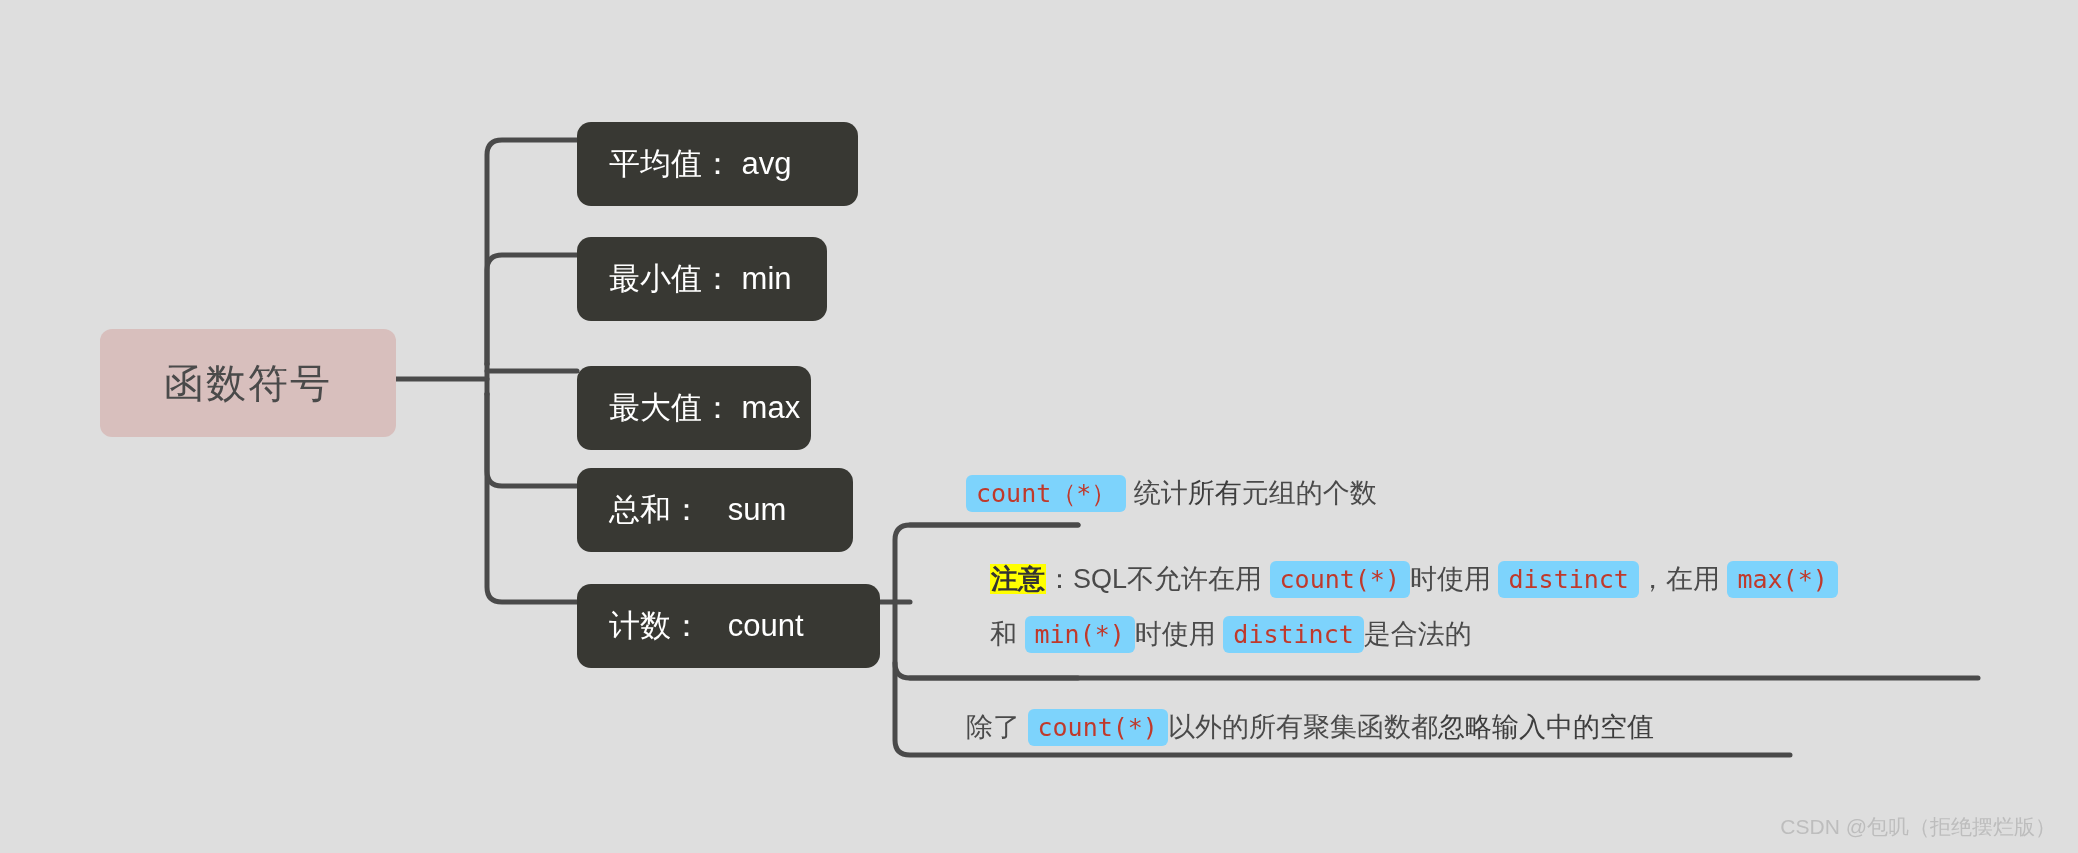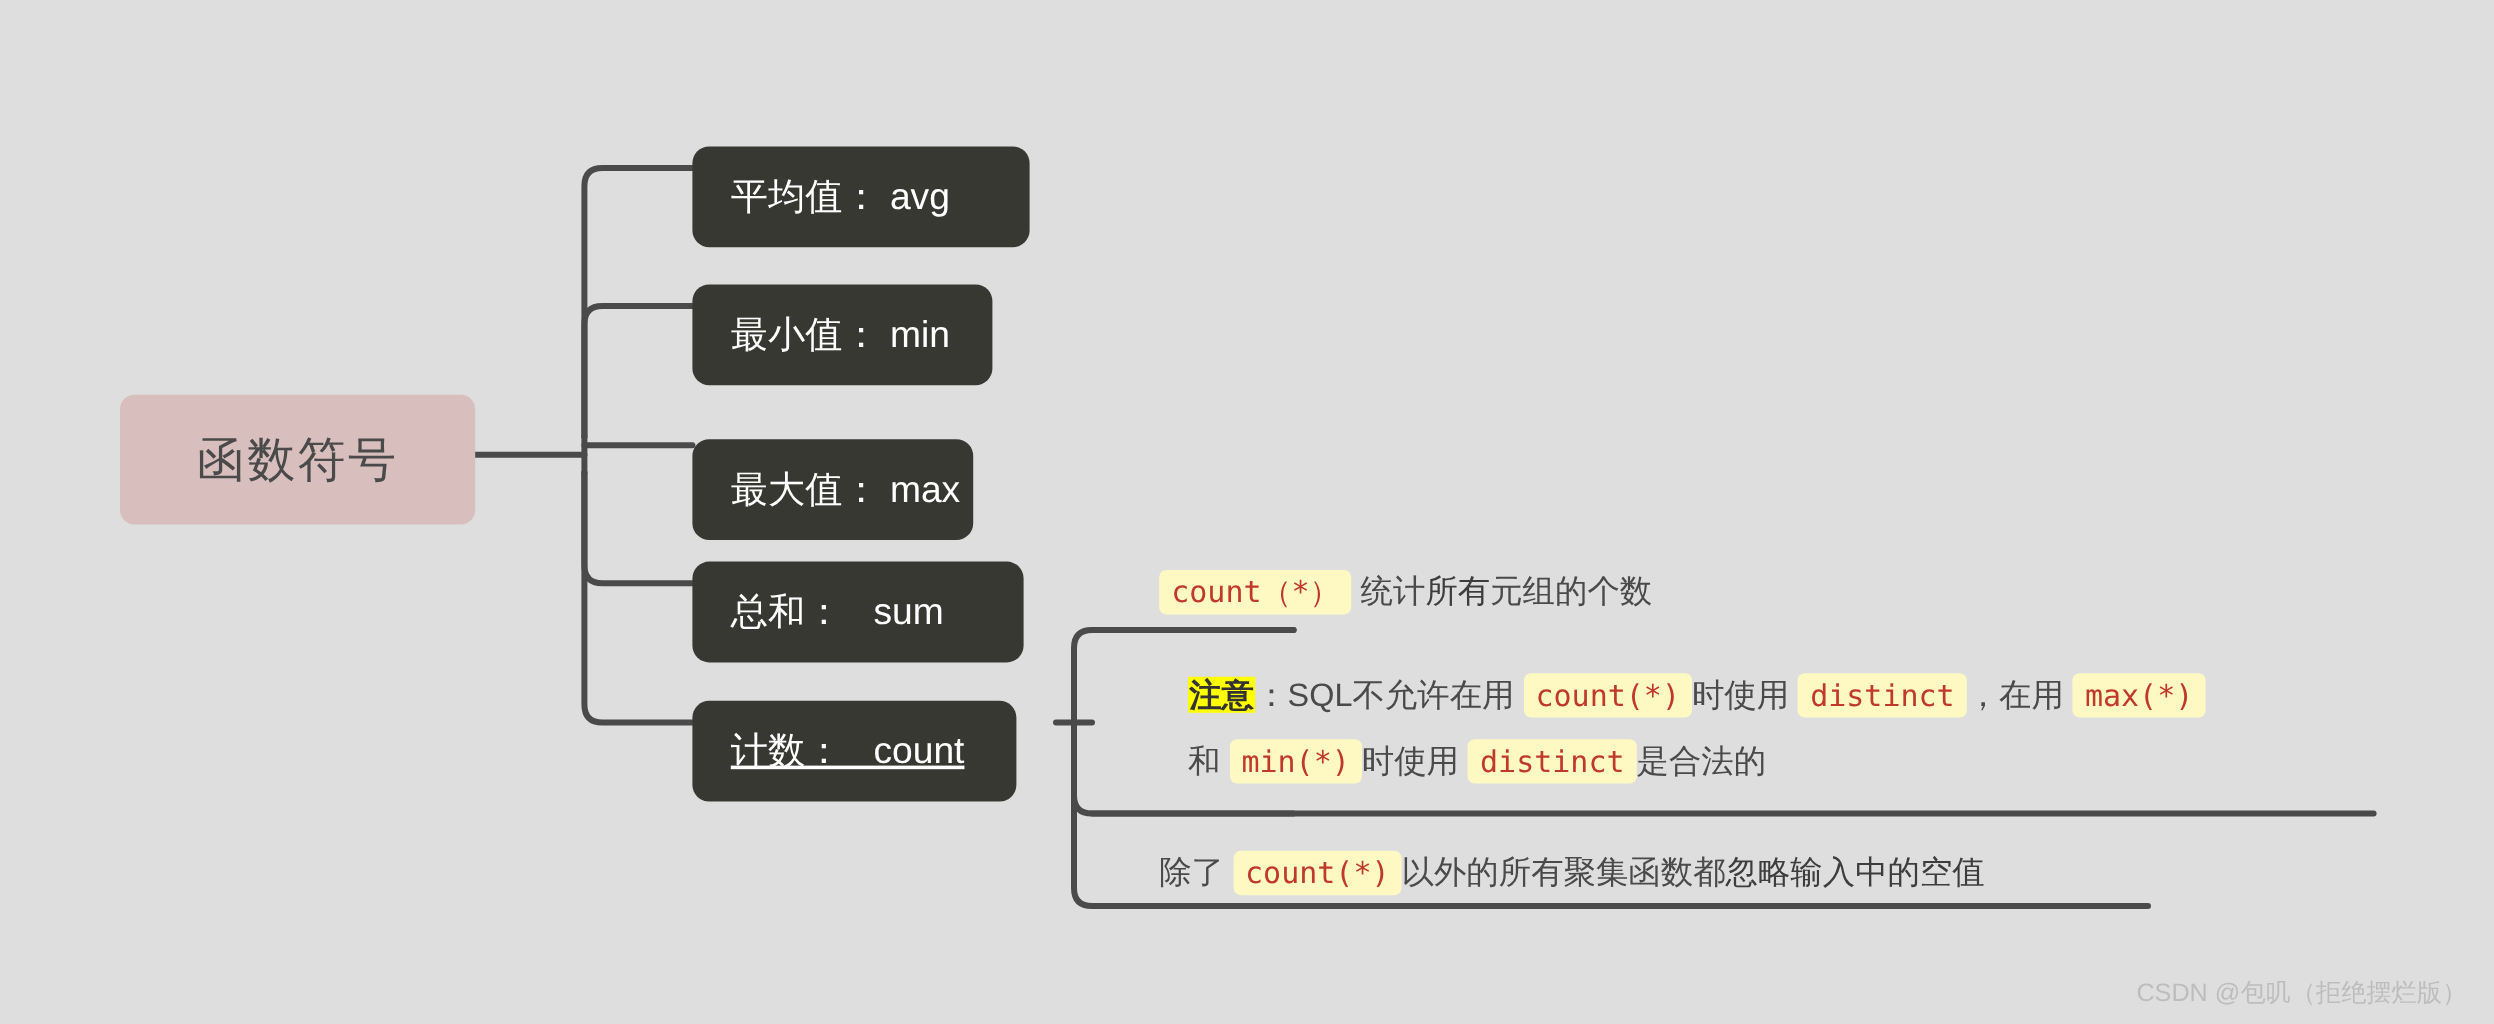--- a/index.html
+++ b/index.html
@@ -59,40 +59,40 @@
     padding-left: 32px;
     padding-right: 32px;
     box-sizing: border-box;
     white-space: pre;
     margin-top: 24px;
   }
   .node.n0 { top: 98px;  width: 281px; }
   .node.n1 { top: 213px; width: 250px; }
   .node.n2 { top: 342px; width: 234px; }
   .node.n3 { top: 444px; width: 276px; }
-  .node.n4 { top: 560px; width: 270px; text-decoration: underline; }
+  .node.n4 { top: 560px; width: 303px; }
 
   
   .annot {
     position: absolute;
     color: #4a4a4a;
     font-size: 27px;
     line-height: 54px;
     white-space: nowrap;
   }
   .annot.a0 { left: 966px; top: 466px; }
   .annot.a1 { left: 966px; top: 552px; margin-left: 24px; }
   .annot.a2 { left: 966px; top: 700px; }
 
   .annot .ln { display: block; }
 
   code.chip {
     font-family: "DejaVu Sans Mono", "Liberation Mono", monospace;
     color: #c0392b;
-    background: #fef9c3;
+    background: #7dd3fc;
     border-radius: 6px;
     padding: 4px 10px;
     font-size: 25px;
   }
   .hl {
     background: #ffff00;
     color: #333333;
     font-weight: bold;
     padding: 0 1px;
   }

